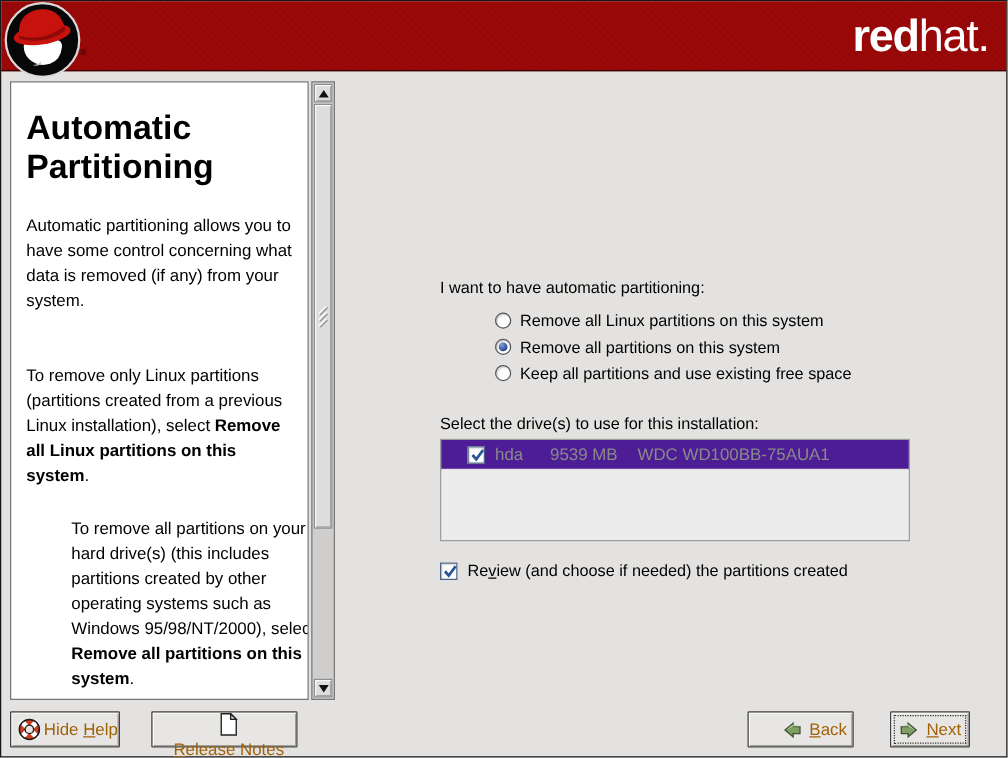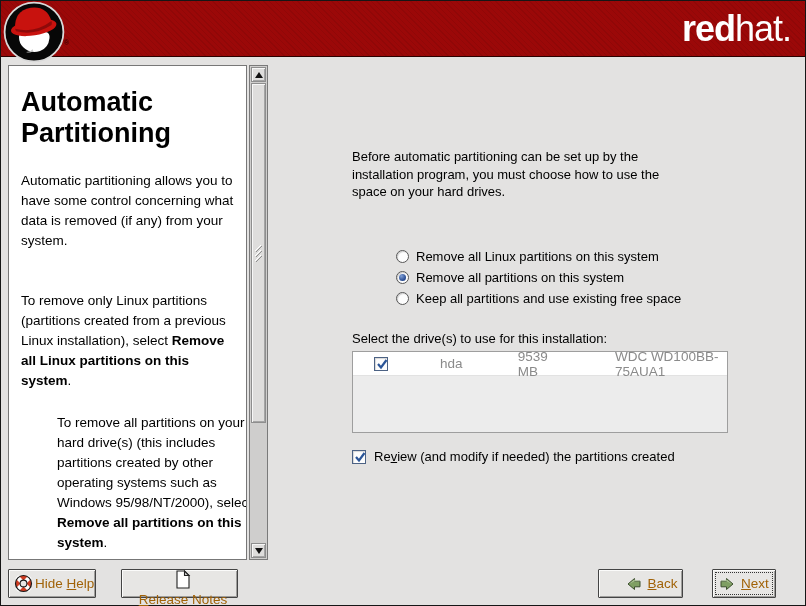--- a/index.html
+++ b/index.html
@@ -68,23 +68,23 @@
     content:""; position:absolute; left:2px; top:2px; width:7px; height:7px; border-radius:50%;
     background: radial-gradient(circle at 35% 30%, #7f9fd6, #27498f 70%);
   }
   .radio-label { font-size:13px; color:#000; }
   .drives-label { left:352px; top:330px;text-align:right; }
   .listbox {
     position:absolute; left:352px; top:351px; width:376px; height:82px;
     background:#ececec; border:1px solid #9e9e9e;
   }
   .drive-row {
-    position:absolute; left:0; top:0; width:100%; height:24px; background:#ffffff;
+    position:absolute; left:0; top:0; width:100%; height:24px; background:#4c1d95;
     border-bottom:1px solid #e2e2e2;
-    display:flex; align-items:center; font-size:13.5px; color:#8a8a8a;gap:44px;
+    display:flex; align-items:center; font-size:13.5px; color:#8a8a8a;
   }
   .drive-row .cb { margin-left:21px; }
   .drive-dev { margin-left:8px; width:38px; }
   .drive-size { margin-left:6px; width:62px; }
   .drive-model { margin-left:8px; }
   .cb {
     width:14px; height:14px; background:#fdfdfd; border:1px solid #4c6284;
     box-shadow: inset 1px 1px 1px rgba(0,0,0,.15);
     position:relative; flex:0 0 auto; display:inline-block;
   }
@@ -151,21 +151,21 @@
             <line x1="3" y1="12" x2="9" y2="6"></line>
             <line x1="3" y1="17" x2="9" y2="11"></line>
           </g>
       </svg>
     </div>
     <div class="sb-btn sb-down">
         <span class="tri-down"></span>
       </div>
   </div>
 
-  <div class="content-text intro">Before automatic partitioning can be set up by the installation program, you must choose how to use the space on your hard drives.</div>
+  <div class="content-text question">I want to have automatic partitioning:</div>
 
   <div class="radio-row" style="top:248px;">
     <span class="radio"></span>
     <span class="radio-label">Remove all Linux partitions on this system</span>
   </div>
   <div class="radio-row" style="top:269px;">
     <span class="radio on"></span>
     <span class="radio-label">Remove all partitions on this system</span>
   </div>
   <div class="radio-row" style="top:290px;">
@@ -187,21 +187,21 @@
       <span class="drive-model">WDC WD100BB-75AUA1</span>
     </div>
   </div>
 
   <div class="review-row">
     <span class="cb on">
       <svg width="14" height="14">
           <path d="M3 7 L6 10.5 L11.5 3" fill="none" stroke="#2b5598" stroke-width="2.2"></path>
         </svg>
     </span>
-    <span class="review-label"><span>Re</span><span class="u">v</span><span>iew (and modify if needed) the partitions created</span></span>
+    <span class="review-label"><span>Re</span><span class="u">v</span><span>iew (and choose if needed) the partitions created</span></span>
   </div>
 
   <div class="btn btn-hide-help">
     <span class="icon">
       <svg width="19" height="19" viewBox="0 0 19 19">
         <circle cx="9.5" cy="9.5" r="8" fill="#cf3b20"></circle>
         <g transform="rotate(45 9.5 9.5)">
             <rect x="7.4" y="0" width="4.2" height="19" fill="#ffffff"></rect>
           </g>
         <g transform="rotate(-45 9.5 9.5)">

